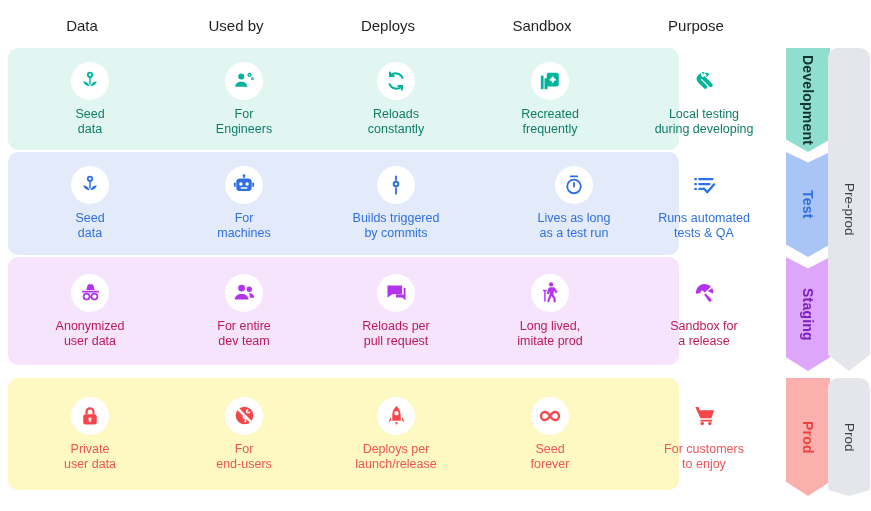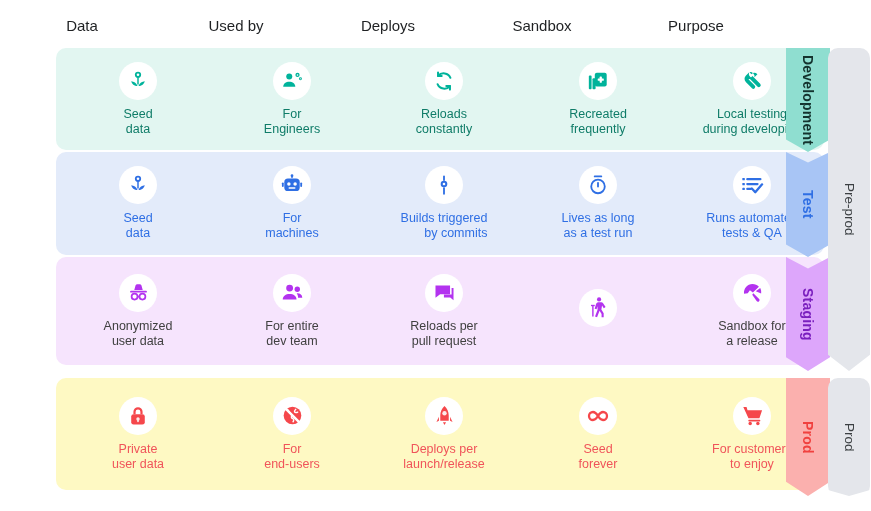--- a/index.html
+++ b/index.html
@@ -16,24 +16,23 @@
     position:absolute;left:0;top:0;width:776px;height:48px;
   }
   .header .col{
     position:absolute;top:17px;
     font-size:15px;color:#1f2123;text-align:center;
     white-space:nowrap;
   }
 
   
   .row{
-    position:absolute;left:8px;width:768px;
+    position:absolute;left:8px;width:671px;
     border-radius:10px;
     overflow:visible;
-    margin-left:48px;
   }
   .row .cell{
     position:absolute;top:0;height:100%;
     display:flex;flex-direction:column;align-items:center;justify-content:center;
     text-align:center;
   }
   .bubble{
     width:38px;height:38px;border-radius:50%;
     background:#ffffff;
     display:flex;align-items:center;justify-content:center;
@@ -44,21 +43,21 @@
     font-size:12.5px;line-height:15px;white-space:pre-line;
   }
 
   .row.dev   {background:#e2f6f1;}
   .row.test  {background:#e3ebfa;}
   .row.stag  {background:#f6e4fd;}
   .row.prod  {background:#fef9c3;}
 
   .row.dev  .caption{color:#0f7c68;}
   .row.test .caption{color:#2f6fe4;}
-  .row.stag .caption{color:#404040;}
+  .row.stag .caption{color:#be185d;}
   .row.prod .caption{color:#f0545a;}
 
   
   .chev{
     position:absolute;width:44px;
     display:flex;align-items:center;justify-content:center;
   }
   .chev .chevlabel{
     writing-mode:vertical-rl;
     font-size:14px;font-weight:bold;letter-spacing:.2px;
@@ -187,33 +186,33 @@
           <circle cx="8.6" cy="11" r="1.9" fill="#fff"></circle>
             <circle cx="15.4" cy="11" r="1.9" fill="#fff"></circle>
           <rect x="8.2" y="14.4" width="7.6" height="1.7" rx=".85" fill="#fff"></rect>
           <rect x="1" y="9.2" width="2" height="5" rx="1"></rect>
             <rect x="21" y="9.2" width="2" height="5" rx="1"></rect>
         </svg>
       </span>
       <span class="caption">For
 machines</span>
     </div>
-    <div class="cell" style="left:306px;width:164px;text-align:right;">
+    <div class="cell" style="left:306px;width:164px;">
       <span class="bubble">
         <svg width="22" height="22" viewBox="0 0 24 24" fill="#2f6fe4">
           <rect x="11" y="1.5" width="2" height="6" rx="1"></rect>
           <circle cx="12" cy="11" r="3.6"></circle>
             <circle cx="12" cy="11" r="1.4" fill="#fff"></circle>
           <rect x="11" y="14.5" width="2" height="8" rx="1"></rect>
         </svg>
       </span>
       <span class="caption">Builds triggered
 by commits</span>
     </div>
-    <div class="cell" style="left:460px;width:164px;">
+    <div class="cell" style="left:484px;width:164px;">
       <span class="bubble">
         <svg width="22" height="22" viewBox="0 0 24 24" fill="none" stroke="#2f6fe4" stroke-width="2" stroke-linecap="round">
           <circle cx="12" cy="13.6" r="7.4"></circle>
           <path d="M12 9.6v4"></path>
             <path d="M8.4 2.6h7.2"></path>
         </svg>
       </span>
       <span class="caption">Lives as long
 as a test run</span>
     </div>
@@ -275,20 +274,22 @@
     </div>
     <div class="cell" style="left:460px;width:164px;">
       <span class="bubble">
         <svg width="23" height="23" viewBox="0 0 24 24" fill="#b333ef">
           <circle cx="12.6" cy="3.6" r="2.2"></circle>
           <path d="M11.6 6.6c-1.1.2-1.9 1-2.2 2L8 13.2l2 .7 1-3.2v3.6l-2.6 7.2 2.1.8 2.6-6.8 2.1 3.2v3.6h2.2v-4.4l-2.4-3.8.7-4.2 1.8 2.8 1.9-1.2-2.6-4c-.5-.8-1.4-1.2-2.3-1z"></path>
           <rect x="5.4" y="9.4" width="1.5" height="12.2" rx=".75"></rect>
           <path d="M4.2 9.2h3.9v1.4H4.2z"></path>
         </svg>
       </span>
+      <span class="caption">Long lived,
+imitate prod</span>
     </div>
     <div class="cell" style="left:614px;width:164px;">
       <span class="bubble">
         <svg width="23" height="23" viewBox="0 0 24 24" fill="#b333ef">
           <path d="M3.2 13.4C2.4 7.8 6.6 3 12 3c2.6 0 5 1.1 6.7 2.9L12.4 12l-3.1-2.4-2.3 3.1z"></path>
           <path d="M20 7.3c.9 1.6 1.3 3.6 1 5.7l-5.6-2.2z"></path>
           <path d="M12.9 12.8l6 6c.7.7.6 1.9-.2 2.5-.8.6-1.9.4-2.4-.4l-4.6-6.6z"></path>
         </svg>
       </span>
       <span class="caption">Sandbox for

